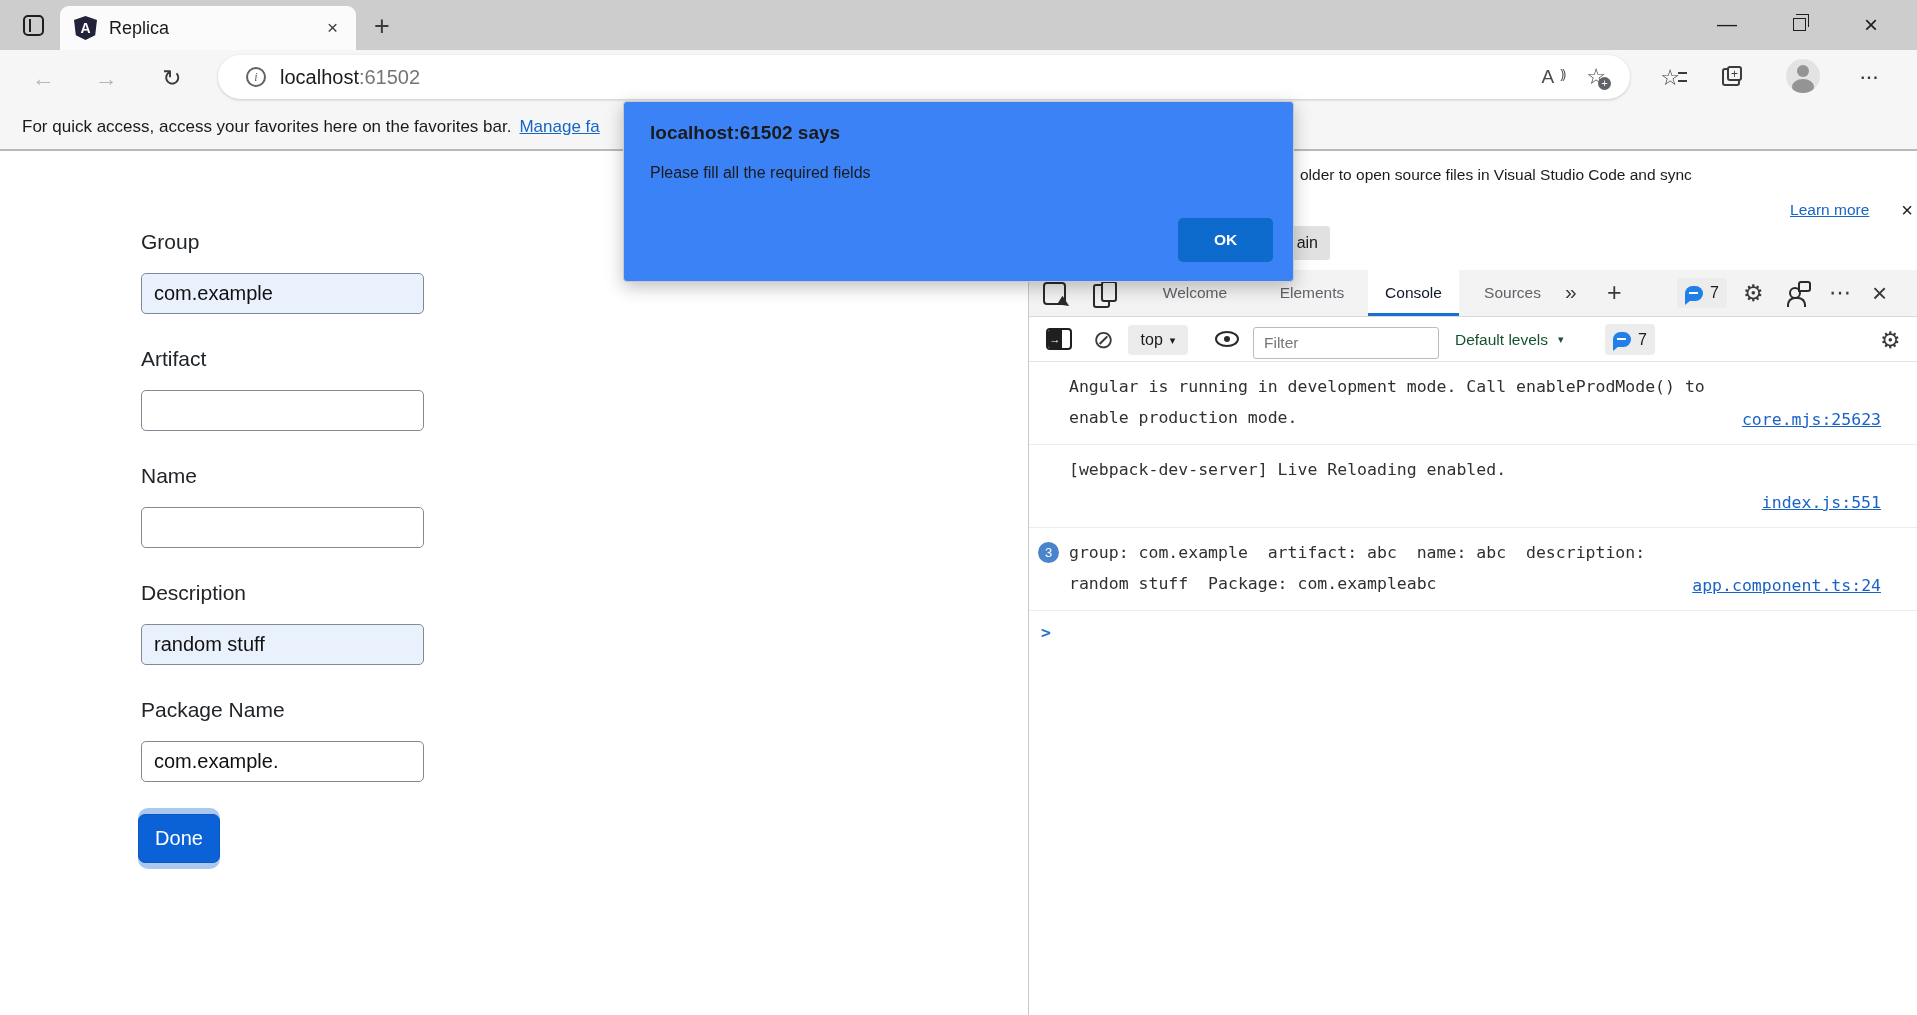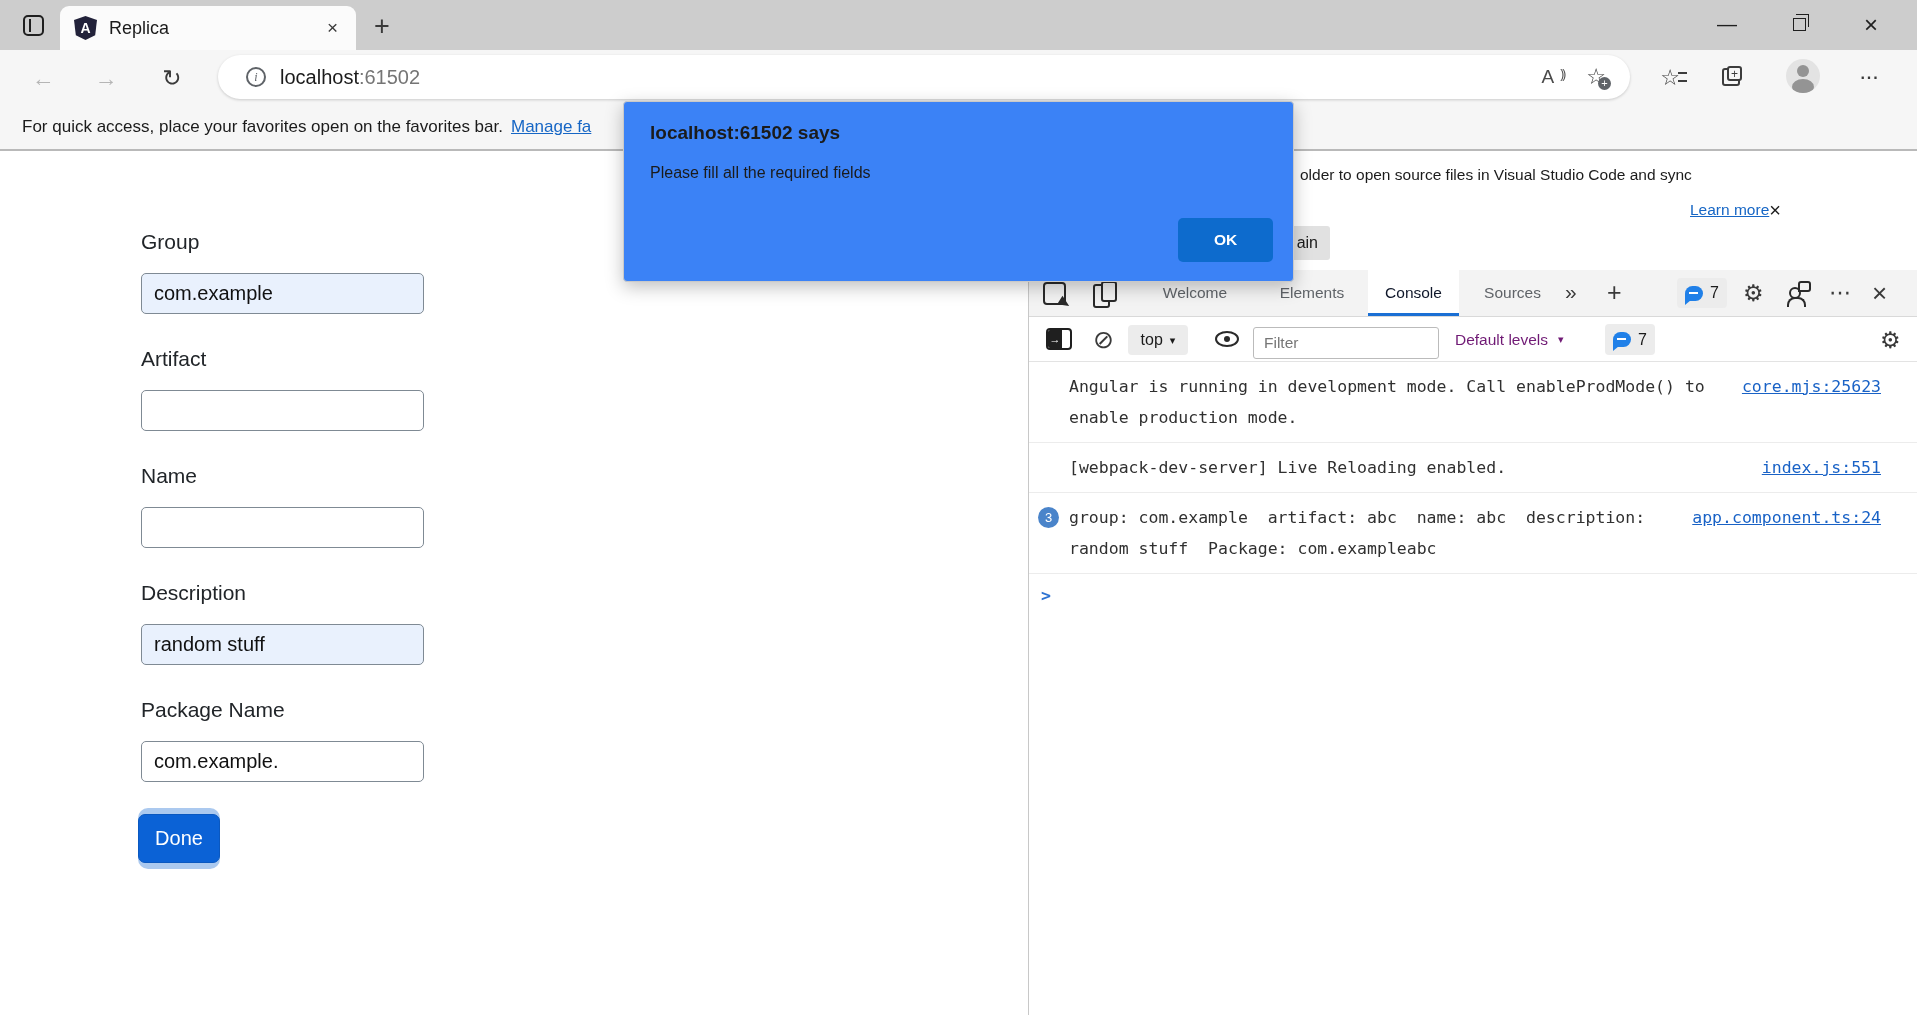--- a/index.html
+++ b/index.html
@@ -73,22 +73,22 @@
             font-size:20px; padding:0 12px; font-family:"Liberation Sans",sans-serif; color:#111; background:#fff; }
   .filled { background:#e9f1fd; }
   .donewrap { left:138px; top:808px; width:82px; height:61px; border-radius:10px; background:#abc9ef;
               display:flex; align-items:center; justify-content:center; }
   .donebtn { width:89px; height:49px; background:#0b62d6; border:1px solid #0a58c0; border-radius:7px;
              color:#fff; font-size:20px; font-family:"Liberation Sans",sans-serif; }
 
   
   .vdivider { left:1028px; top:151px; width:1px; height:864px; background:#c8c8c8; }
   .dt-note-text { left:1300px; top:166px; font-size:15.5px; color:#1b1b1b; }
-  .dt-note-actions { left:1690px; top:200px; width:223px; display:flex; 
-                     align-items:center; gap:0; font-size:15.5px; }
+  .dt-note-actions { left:1690px; top:200px; width:223px; display:flex; justify-content:flex-end;
+                     align-items:center; gap:32px; font-size:15.5px; }
   .dt-learn { color:#1666c5; text-decoration:underline; }
   .dt-note-close { font-size:20px; color:#1b1b1b; line-height:1; }
   .ainbtn { left:1245px; top:226px; width:85px; height:34px; background:#e1e1e1; border-radius:3px;
             display:flex; align-items:center; justify-content:flex-end; padding-right:12px;
             font-size:16px; color:#1b1b1b; z-index:5; }
   .dt-tabbar { left:1029px; top:270px; width:888px; height:47px; background:#f3f3f3; border-bottom:1px solid #d9d9d9; }
   .dt-tab { position:absolute; top:0; height:46px; display:flex; align-items:center; justify-content:center;
             font-size:15.5px; color:#5f6368; }
   .dt-tab.active { background:#fff; color:#0f172a; }
   .dt-underline { position:absolute; left:339px; top:43px; width:91px; height:3px; background:#1a6fd4; }
@@ -114,30 +114,30 @@
   .dt-toolbar { left:1029px; top:317px; width:888px; height:45px; background:#fff; border-bottom:1px solid #e3e3e3; }
   .sidebaricon { width:26px; height:22px; border:2px solid #1f1f1f; border-radius:4px; position:relative; overflow:hidden; }
   .sidebaricon::before { content:"→"; position:absolute; left:0; top:0; width:14px; height:100%;
                          background:#1f1f1f; color:#fff; font-size:11px; display:flex; align-items:center; justify-content:center; }
   .eye { width:24px; height:16px; border:2px solid #2a2a2a; border-radius:50%; position:relative; }
   .eye::before { content:""; position:absolute; left:7px; top:3px; width:6px; height:6px; border-radius:50%; background:#2a2a2a; }
   .filterinput { position:absolute; left:224px; top:10px; width:186px; height:32px; border:1px solid #bbbbbb;
                  border-radius:3px; font-size:15.5px; padding:0 10px; font-family:"Liberation Sans",sans-serif; color:#333; }
   .filterinput::placeholder { color:#767676; }
   .levels { position:absolute; left:426px; top:0; height:45px; display:flex; align-items:center; gap:10px;
-            font-size:15.5px; color:#701a75; }
+            font-size:15.5px; color:#14532d; }
   .dt-console { left:1029px; top:362px; width:888px; background:#fff;
                 font-family:"DejaVu Sans Mono", monospace; font-size:16.5px; color:#303030; }
   .crow { display:flex; align-items:flex-start; border-bottom:1px solid #ececec; padding:9px 0; line-height:31px; }
   .cindent { width:40px; flex:none; }
   .cbadge { flex:none; width:21px; height:21px; margin:5px 10px 0 9px; border-radius:50%; background:#4a84ca;
             color:#fff; font-size:13px; font-family:"Liberation Sans",sans-serif;
             display:flex; align-items:center; justify-content:center; }
   .cmsg { width:640px; white-space:pre-wrap; word-break:break-word; }
-  .clink { margin-left:auto; margin-right:36px; color:#1962c6; text-decoration:underline; white-space:nowrap; }
+  .clink { margin-left:auto; margin-right:36px; color:#1962c6; text-decoration:underline; white-space:nowrap;margin-top:33px; }
   .cprompt { padding:12px 0 0 12px; color:#2d72d2; font-weight:bold; }
 
   
   .dialog { left:623px; top:101px; width:671px; height:181px; background:#3b82f6; z-index:30;
             border:1px solid #c9c9c9; border-radius:4px; box-shadow:0 5px 18px rgba(0,0,0,0.25); }
   .dlg-title { position:absolute; left:26px; top:20px; font-size:19px; font-weight:700; color:#1b1b1b; }
   .dlg-msg { position:absolute; left:26px; top:62px; font-size:16px; color:#1b1b1b; }
   .dlg-ok { position:absolute; left:554px; top:116px; width:95px; height:44px; background:#0d6bcd; border:none;
             border-radius:5px; color:#fff; font-size:15.5px; font-weight:600; font-family:"Liberation Sans",sans-serif; }
 </style>
@@ -182,21 +182,21 @@
     <span class="collections" style="display:block;">
         <span class="plus">+</span>
       </span>
   </div>
   <div class="a" style="left:1786px;top:59px;">
     <span class="avatar" style="display:block;"></span>
   </div>
   <div class="a navico" style="left:1852px;letter-spacing:1px;font-weight:bold;font-size:16px;">···</div>
 
   <div class="a favbar">
-    <span>For quick access, place your favorites open on the favorites bar.</span>
+    <span>For quick access, access your favorites here on the favorites bar.</span>
     <span class="favlink">Manage fa</span>
   </div>
   <div class="a hline"></div>
 
 
   <label class="a flabel" style="top:230px;">Group</label>
   <input class="a finput filled" style="top: 273px;" value="com.example">
   <label class="a flabel" style="top:347px;">Artifact</label>
   <input class="a finput" style="top: 390px;" value="">
   <label class="a flabel" style="top:464px;">Name</label>

